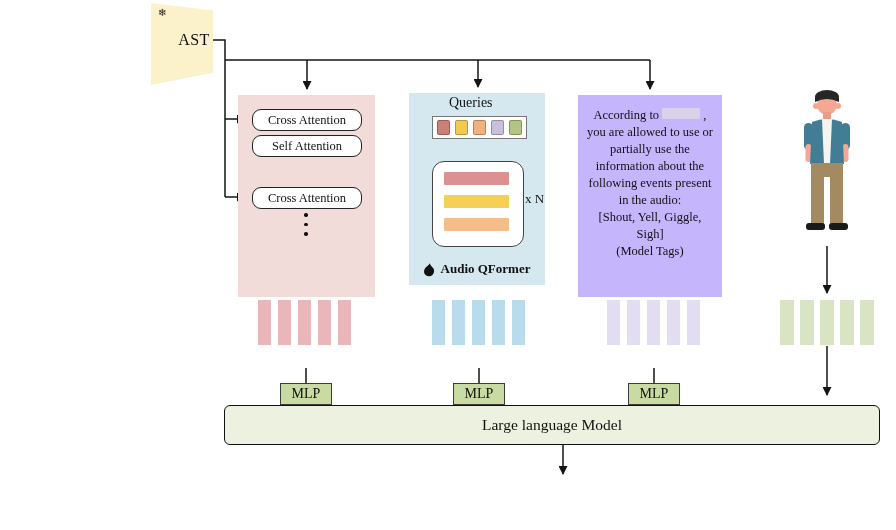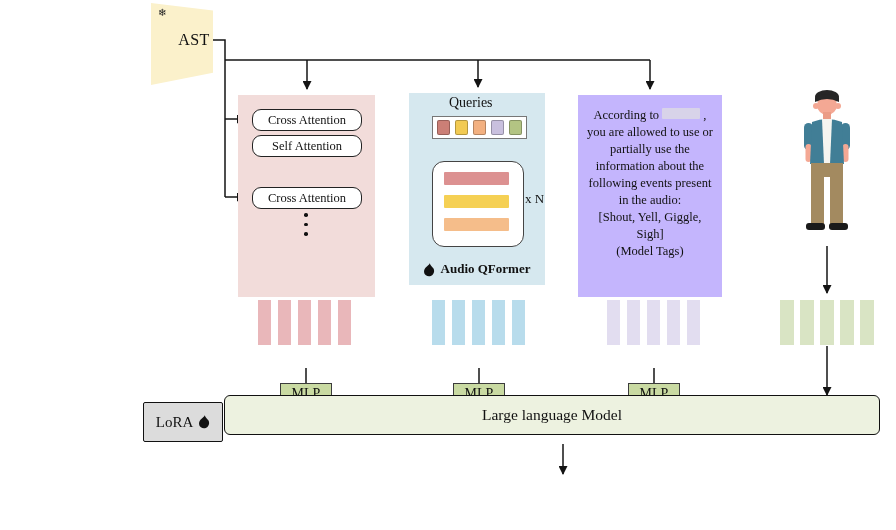--- a/index.html
+++ b/index.html
@@ -72,21 +72,21 @@
     font-size:14px;box-sizing:border-box;margin-top:38px;
   }
 
   
   #lora{
     left:143px;top:402px;width:80px;height:40px;background:#dcdcdc;
     border:1.5px solid #111;box-sizing:border-box;border-radius:2px;
     display:flex;align-items:center;justify-content:center;gap:6px;font-size:15px;
   }
   #llm{
-    left:224px;top:395px;width:656px;height:40px;background:#edf2e0;
+    left:224px;top:405px;width:656px;height:40px;background:#edf2e0;
     border:1.5px solid #111;box-sizing:border-box;border-radius:6px;
     display:flex;align-items:center;justify-content:center;font-size:15.5px;
   }
   #response{
     left:493px;top:481px;width:144px;height:40px;background:#a2c063;border-radius:10px;
     display:flex;align-items:center;justify-content:center;font-size:16px;
   }
 
   #arrows{position:absolute;left:0;top:0;pointer-events:none;}
   #person{left:794px;top:86px;}
@@ -221,24 +221,18 @@
   <div class="mlp" style="left: 280px; background: rgb(201, 218, 162);">
       <span>MLP</span>
     </div>
   <div class="mlp" style="left: 453px; background: rgb(201, 218, 162);">
       <span>MLP</span>
     </div>
   <div class="mlp" style="left: 628px; background: rgb(201, 218, 162);">
       <span>MLP</span>
     </div>
 
-  <div id="lora" class="abs" style="background: rgb(220, 220, 220);">
-    <span>LoRA</span>
-    <svg class="flame" width="11" height="14" viewBox="0 0 12 15">
-      <path fill="#111" d="M6.3 0C6.8 2.2 9 3.7 10.2 5.7c1.4 2.3 1 5.4-1 7.2-1.9 1.8-5 2-7.1.4C-.1 11.6-.6 8.4.9 6.1 1.8 4.7 3.2 3.8 4.3 2.6 5.2 1.8 6 1 6.3 0z"></path>
-    </svg>
-  </div>
   <div id="llm" class="abs" style="background: rgb(237, 242, 224);">
     <span>Large language Model</span>
   </div>
 
 
 </div>
 
 </body></html>

